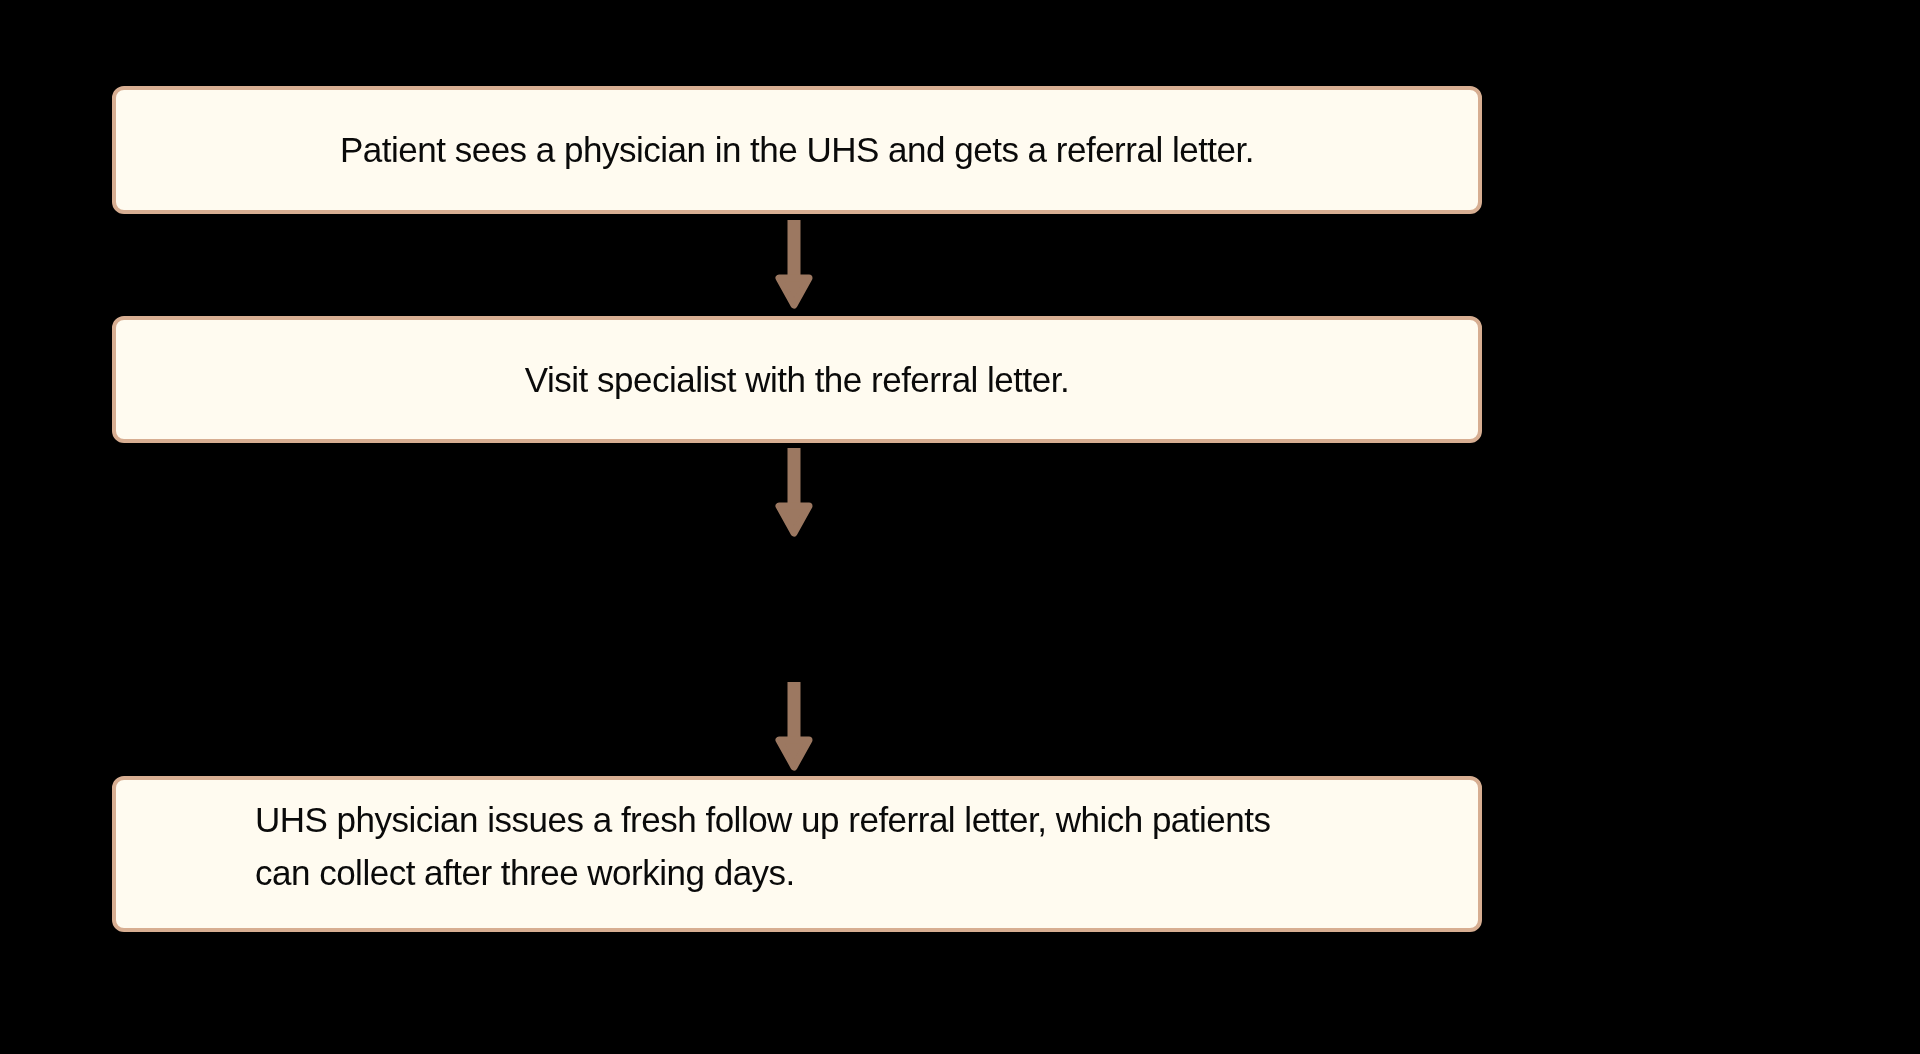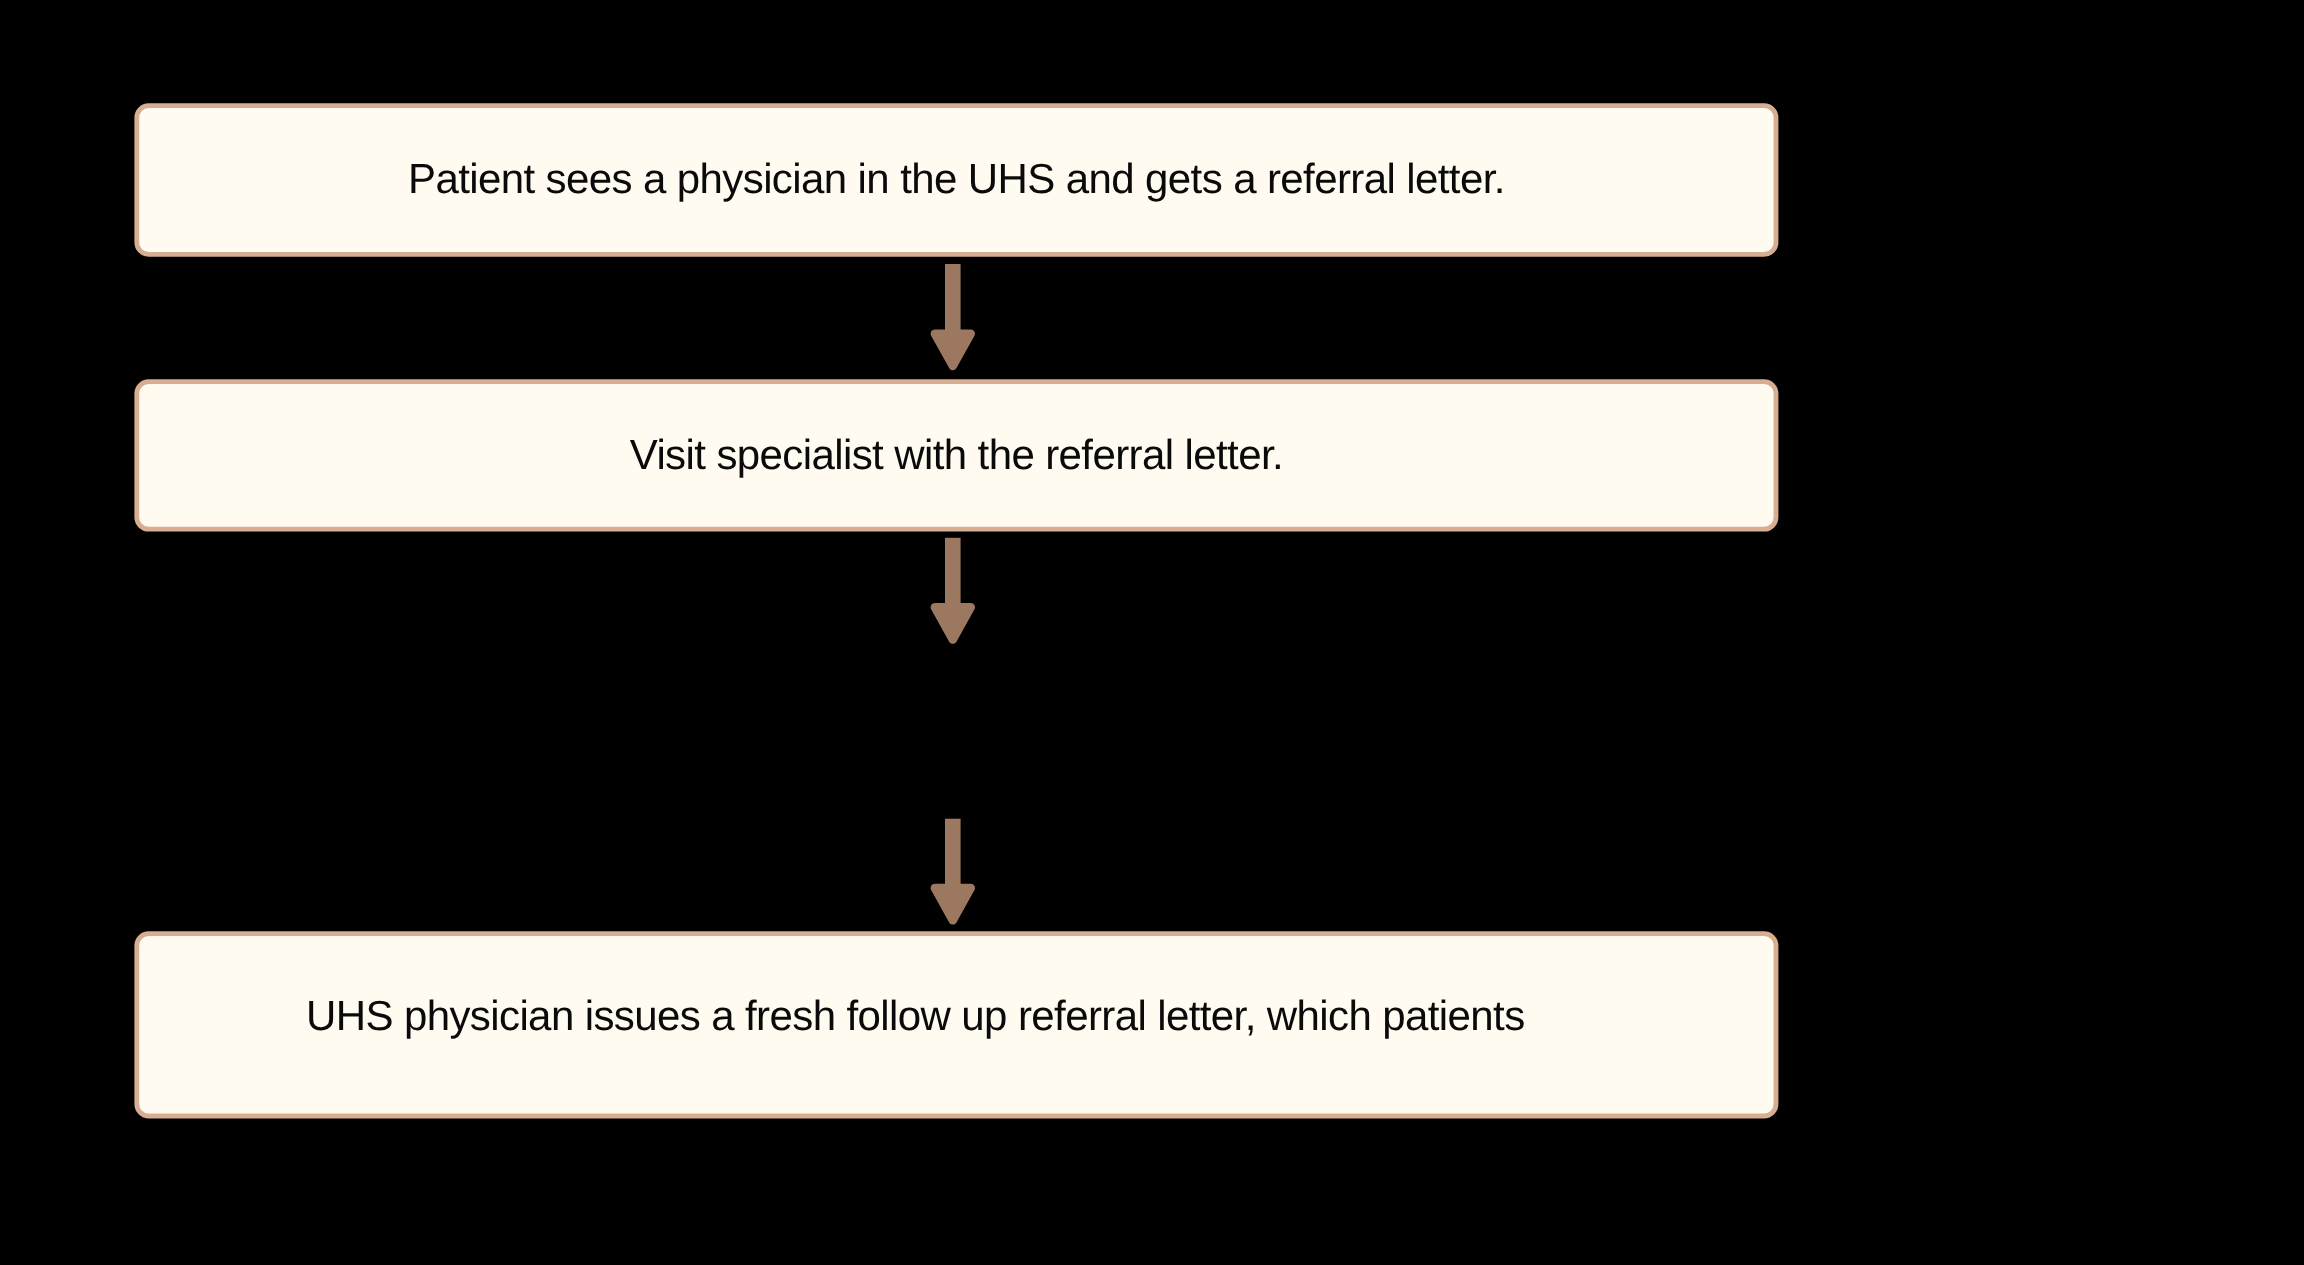--- a/index.html
+++ b/index.html
@@ -82,15 +82,16 @@
   </svg>
 
 
   <svg class="arrow arrow-3" width="44" height="92" viewBox="0 0 44 92" aria-hidden="true">
     <rect x="15.5" y="0" width="13" height="62" fill="currentColor"></rect>
     <path d="M 7 58 L 37 58 L 22 85 Z" fill="currentColor" stroke="currentColor" stroke-width="7" stroke-linejoin="round"></path>
   </svg>
 
   <section class="step-box step-4">
     <p class="step-text">UHS physician issues a fresh follow up referral letter, which patients</p>
+    <p class="step-text">can collect after three working days.</p>
   </section>
 
 </div>
 
 </body></html>

